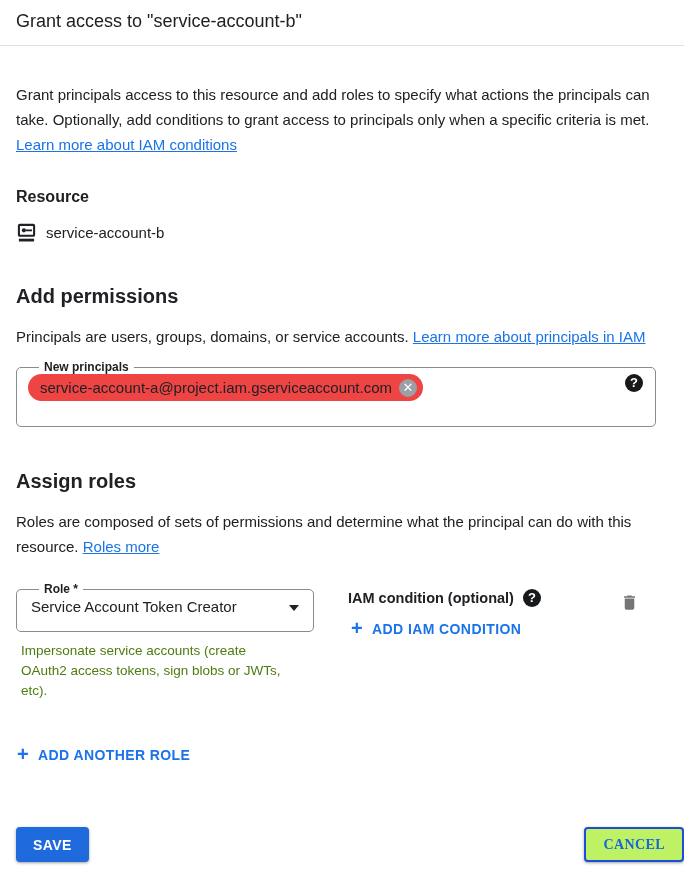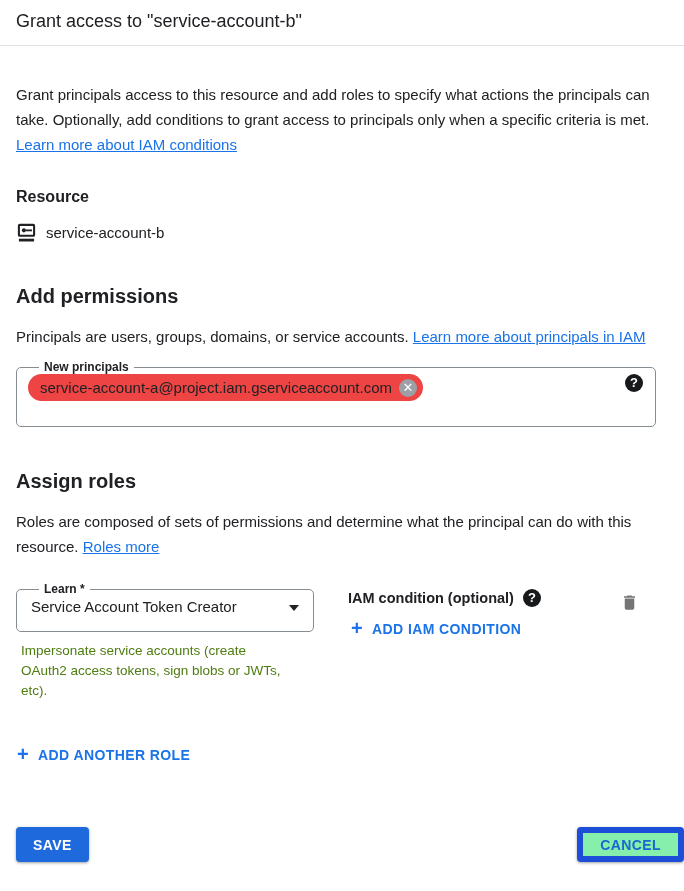--- a/index.html
+++ b/index.html
@@ -202,24 +202,25 @@
     height: 35px;
     cursor: pointer;
   }
   .btn-primary {
     background: #1e6add;
     color: #fff;
     border: none;
     box-shadow: 0 1px 2px rgba(60,64,67,0.3), 0 1px 3px 1px rgba(60,64,67,0.15);
   }
   .btn-secondary {
-    background: #86efac;
+    background: #bef264;
     color: #1967d2;
-    border: 6px solid #1d4ed8;
+    border: 2px solid #1d4ed8;
     box-shadow: 0 1px 2px rgba(60,64,67,0.3), 0 1px 3px 1px rgba(60,64,67,0.15);
+    font-family: Liberation Serif, serif;
   }
 </style>
 </head>
 <body>
 
 <div class="dialog-header">Grant access to "service-account-b"</div>
 
 <p class="intro"><span>Grant principals access to this resource and add roles to specify what actions the principals can take. Optionally, add conditions to grant access to principals only when a specific criteria is met. </span><a>Learn more about IAM conditions</a></p>
 
 <h2 class="section-heading-sm">Resource</h2>
@@ -251,21 +252,21 @@
   </div>
 </fieldset>
 
 <h2 class="section-heading-lg">Assign roles</h2>
 
 <p class="section-desc"><span>Roles are composed of sets of permissions and determine what the principal can do with this resource. </span><a>Roles more</a></p>
 
 <div class="roles-row">
   <div class="role-col">
     <fieldset class="mat-field role-select">
-      <legend>Learn *</legend>
+      <legend>Role *</legend>
       <div class="role-select-inner">
         <span>Service Account Token Creator</span>
         <span class="caret-down"></span>
       </div>
     </fieldset>
     <div class="role-helper">Impersonate service accounts (create OAuth2 access tokens, sign blobs or JWTs, etc).</div>
   </div>
 
   <div class="condition-col">
     <div class="condition-label-row">

